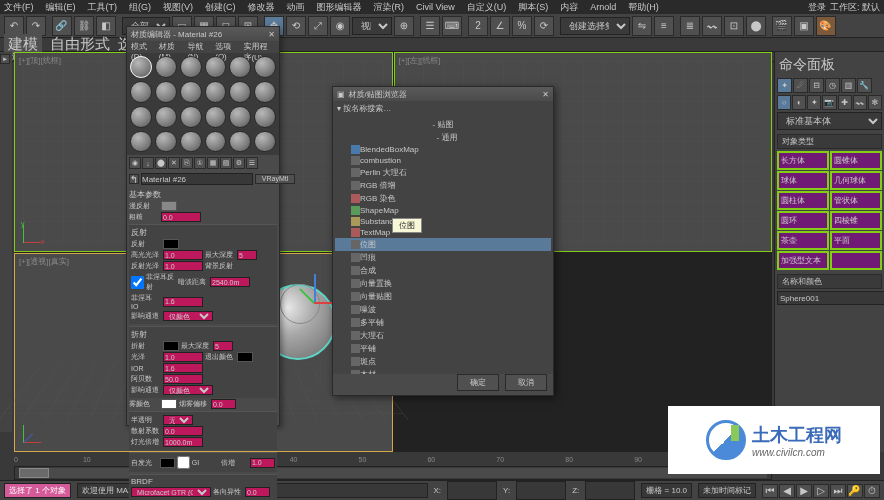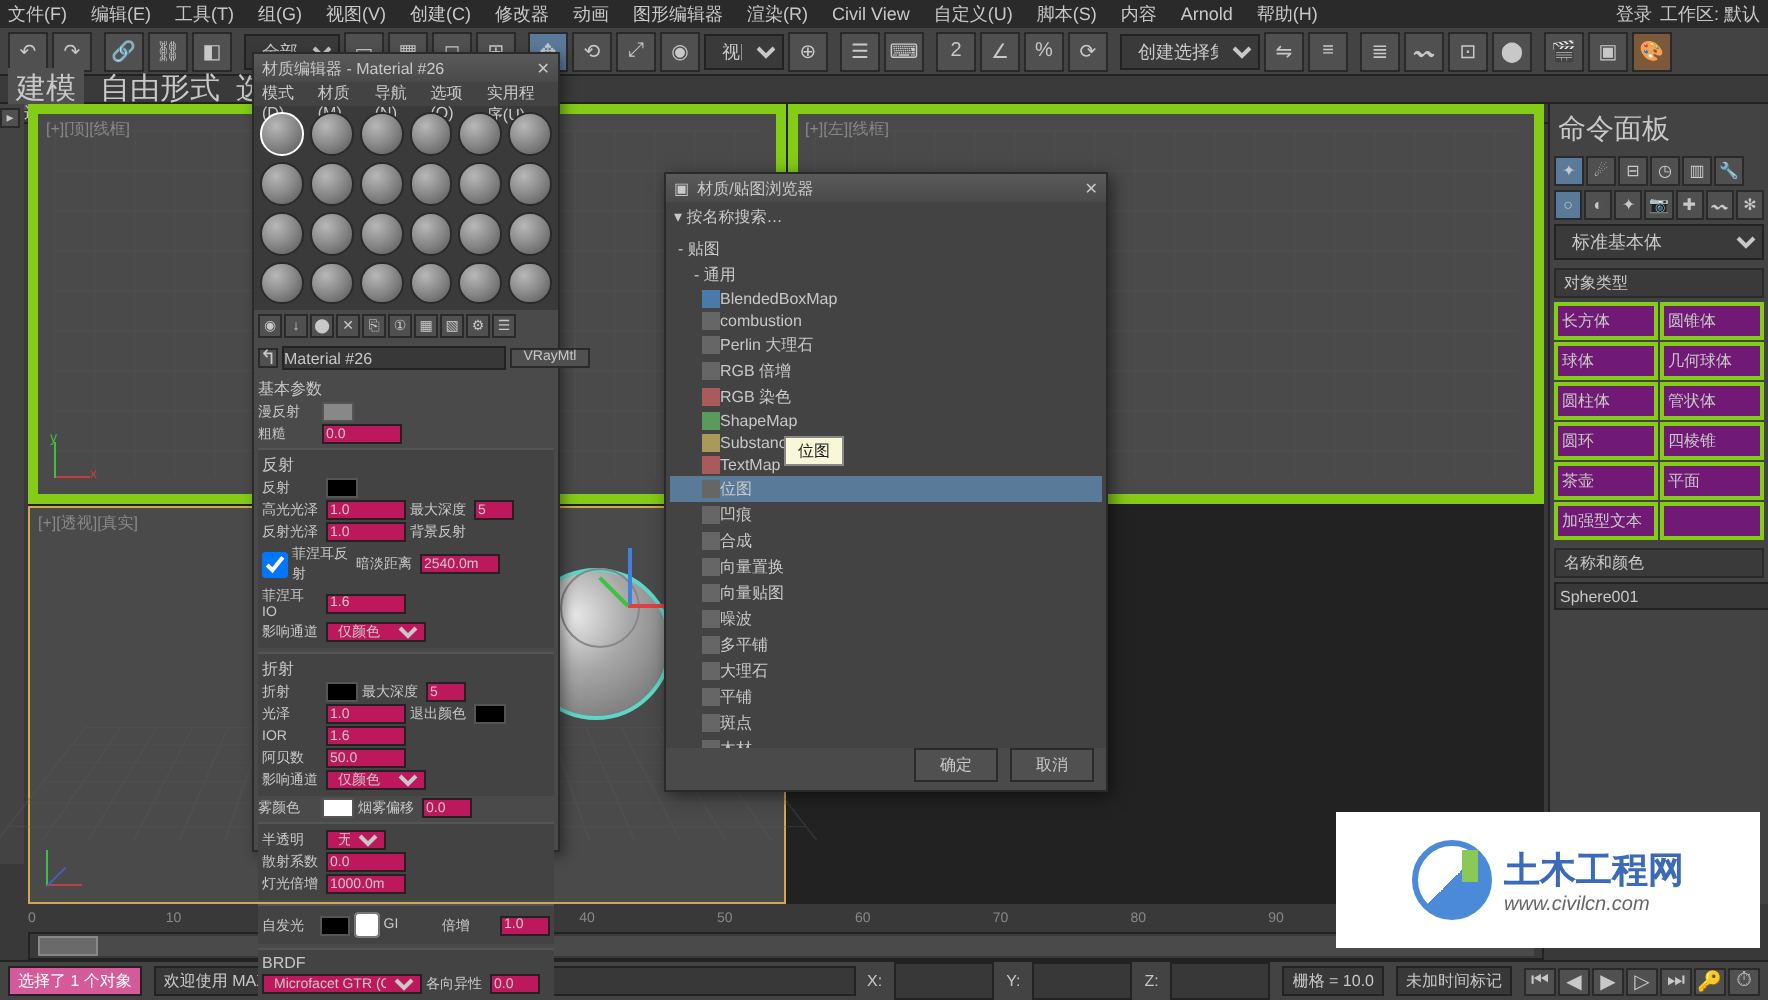--- a/index.html
+++ b/index.html
@@ -19,21 +19,21 @@
 
 
 .toolbar2 { height: 14px; background: #3a3a3a; border-bottom: 1px solid #222; display: flex; align-items: center; padding: 0 4px; gap: 8px; font-size: 15px; }
 
 
 .left-toolbar { position: absolute; left: 0; top: 52px; width: 12px; height: 380px; background: #434343; display: flex; flex-direction: column; gap: 2px; padding: 2px 0; }
 .left-toolbar .tool-btn { width: 10px; height: 10px; font-size: 7px; }
 
 
 .viewport-container { position: absolute; left: 14px; top: 52px; right: 112px; bottom: 48px; display: grid; grid-template-columns: 1fr 1fr; grid-template-rows: 1fr 1fr; gap: 1px; background: #222; }
-.viewport { background: #4a4a4a; position: relative; border: 5px solid #84cc16; }
+.viewport { background: #4a4a4a; position: relative; border: 1px solid #84cc16; }
 .viewport.active { border: 1px solid #d4a84a; }
 .viewport-label { position: absolute; top: 2px; left: 4px; font-size: 8px; color: #888; }
 .grid-bg { position: absolute; inset: 8px; background-image: linear-gradient(#555 1px, transparent 1px), linear-gradient(90deg, #555 1px, transparent 1px); background-size: 20px 20px; opacity: 0.3; }
 
 
 .sphere-wire { position: absolute; width: 58px; height: 58px; border-radius: 50%; background: radial-gradient(circle, #3a5a6a 0%, #2a4a5a 100%); right: 60px; top: 45px; }
 .sphere-wire::before, .sphere-wire::after { content: ''; position: absolute; border: 1px solid #7fb5c9; border-radius: 50%; }
 .sphere-wire::before { inset: 0; }
 .sphere-wire::after { left: 20%; right: 20%; top: 0; bottom: 0; }
 .sphere-ring { position: absolute; inset: 0; border: 1px solid #7fb5c9; border-radius: 50%; transform: scaleY(0.3); }
@@ -87,21 +87,21 @@
 .param-row label { width: 30px; }
 .param-row input[type="text"], .spinner { background: #be185d; border: 1px solid #222; color: #c8c8c8; height: 10px; font-size: 7px; width: 40px; padding: 0 1px; }
 .param-swatch { width: 16px; height: 10px; background: #000; border: 1px solid #555; }
 .param-section { background: #434343; border-top: 1px solid #555; padding: 2px; margin-top: 2px; }
 .param-section-title { font-size: 8px; }
 .none-btn { flex: 1; background: #505050; border: 1px solid #2a2a2a; height: 10px; text-align: center; font-size: 7px; }
 
 
 .browser { position: absolute; left: 332px; top: 86px; width: 222px; height: 310px; background: #4a4a4a; border: 1px solid #2a2a2a; box-shadow: 2px 2px 8px rgba(0,0,0,0.5); z-index: 100; }
 .browser-search { padding: 2px 4px; font-size: 8px; background: #434343; }
-.browser-tree { height: 258px; overflow: hidden; background: #434343; padding: 2px; }
+.browser-tree { height: 258px; overflow: hidden; background: #434343; padding: 2px; text-align: center; }
 .tree-group { font-size: 8px; padding: 1px 4px; }
 .tree-item { font-size: 8px; padding: 1px 4px 1px 16px; display: flex; align-items: center; gap: 0; cursor: pointer; }
 .tree-item.sel { background: #5a7a9a; }
 .tree-icon { width: 9px; height: 9px; background: #666; display: inline-block; }
 .tree-icon.blue { background: #4a7aaa; }
 .tree-icon.green { background: #5a9a5a; }
 .tree-icon.red { background: #aa5a5a; }
 .tree-icon.yellow { background: #aa9a5a; }
 .tooltip { position: absolute; left: 392px; top: 218px; background: #f8f8d8; color: #222; border: 1px solid #888; padding: 1px 6px; font-size: 8px; z-index: 200; }
 .dlg-buttons { position: absolute; bottom: 4px; right: 6px; display: flex; gap: 6px; }

